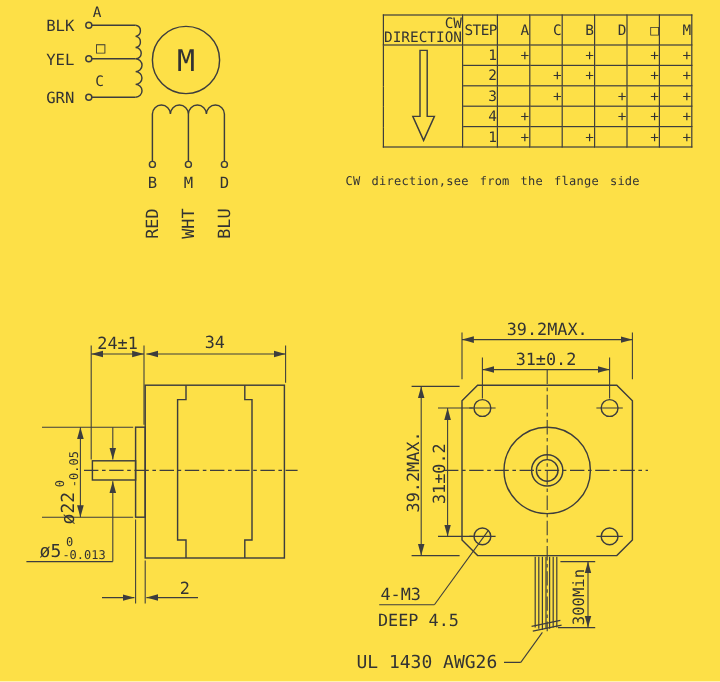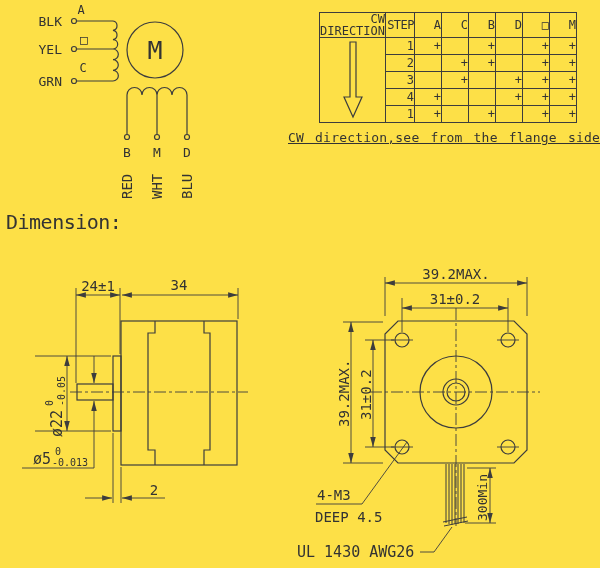--- a/index.html
+++ b/index.html
@@ -17,22 +17,22 @@
   .step-table td{
     border:1px solid #3d3d3d;text-align:right;vertical-align:middle;
     padding:0;font-size:12px;line-height:1;color:#333;
   }
   .step-table tr.hdr td{height:22px;}
   .step-table tr.datarow td{height:16px;}
   .dirhdr{font-size:8px;line-height:9px;}
   .stephdr{font-size:10px;letter-spacing:-0.5px;}
   .dircell svg{margin:0 auto;}
   .cw-note{
-    position:absolute;left:288px;top:130px;font-size:13px;white-space:nowrap;
-    word-spacing:3px;letter-spacing:0.2px;text-decoration:underline;
+    position:absolute;left:288px;top:146px;font-size:10px;white-space:nowrap;
+    word-spacing:3px;letter-spacing:0.2px;
   }
   .dim-heading{
     position:absolute;left:6px;top:210px;font-size:20px;letter-spacing:-0.5px;
     white-space:nowrap;
   }
 </style>
 </head>
 <body>
 
 <div class="canvas">
@@ -156,21 +156,20 @@
       <td></td>
       <td>+</td>
       <td></td>
       <td>+</td>
       <td>+</td>
     </tr>
   </tbody>
     </table>
 
   <div class="cw-note">CW direction,see from the flange side</div>
-  <div class="dim-heading">Dimension:</div>
 
   <svg class="abs" style="left:0;top:250px" width="600" height="318" viewBox="0 0 600 318">
     <defs>
       <marker id="arr" viewBox="0 0 10 10" refX="10" refY="5" markerWidth="11" markerHeight="11" orient="auto-start-reverse">
         <path d="M0,2.2 L10,5 L0,7.8 Z" fill="#3d3d3d"></path>
       </marker>
     </defs>
 
     <g>
       <g stroke="#3d3d3d" stroke-width="1.2" fill="none">

